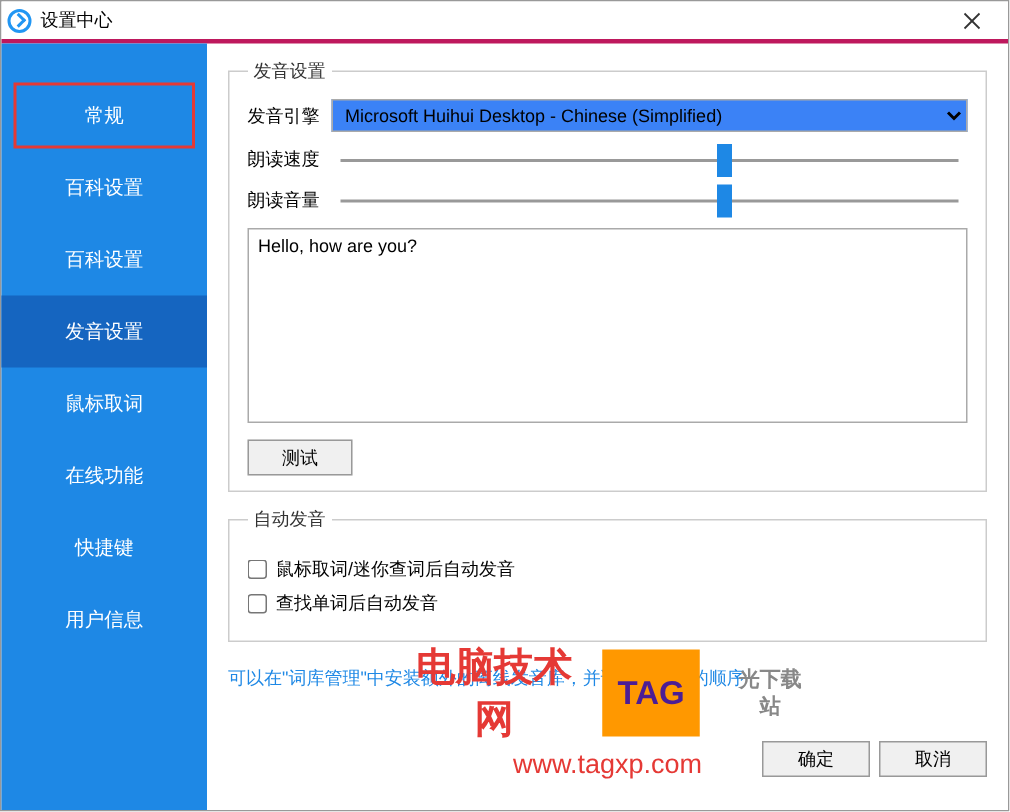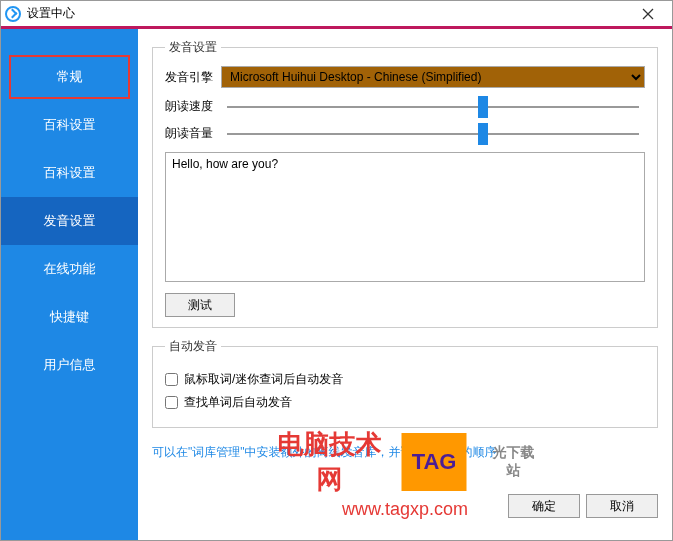--- a/index.html
+++ b/index.html
@@ -23,21 +23,21 @@
     
     .content { flex: 1; padding: 10px 14px; display: flex; flex-direction: column; position: relative; }
     
     fieldset { border: 1px solid #ccc; padding: 10px 12px; margin-bottom: 10px; }
     legend { font-size: 12px; padding: 0 4px; color: #333; }
     
     .row { display: flex; align-items: center; margin-bottom: 10px; }
     .row-label { width: 56px; font-size: 12px; }
     .row-control { flex: 1; }
     
-    select { width: 100%; height: 22px; border: 1px solid #aaa; font-size: 12px; padding: 0 4px; background: #a16207; }
+    select { width: 100%; height: 22px; border: 1px solid #aaa; font-size: 12px; padding: 0 4px; background: #3b82f6; }
     
     .slider-track { flex: 1; height: 2px; background: #999; position: relative; margin: 0 6px; }
     .slider-thumb { position: absolute; width: 10px; height: 22px; background: #1e88e5; top: -10px; cursor: pointer; }
     
     textarea { width: 100%; height: 130px; border: 1px solid #aaa; font-size: 12px; padding: 4px 6px; resize: none; font-family: inherit; }
     
     .test-btn { width: 70px; height: 24px; border: 1px solid #999; background: #f0f0f0; cursor: pointer; font-size: 12px; margin-top: 8px; }
     
     .checkbox-row { display: flex; align-items: center; margin: 6px 0; }
     .checkbox-row input { margin-right: 6px; }
@@ -76,20 +76,23 @@
           <span>常规</span>
         </div>
       <div class="sidebar-item">
           <span>百科设置</span>
         </div>
       <div class="sidebar-item">
           <span>百科设置</span>
         </div>
       <div class="sidebar-item active">
           <span>发音设置</span>
+        </div>
+      <div class="sidebar-item">
+          <span>鼠标取词</span>
         </div>
       <div class="sidebar-item">
           <span>在线功能</span>
         </div>
       <div class="sidebar-item">
           <span>快捷键</span>
         </div>
       <div class="sidebar-item">
           <span>用户信息</span>
         </div>

